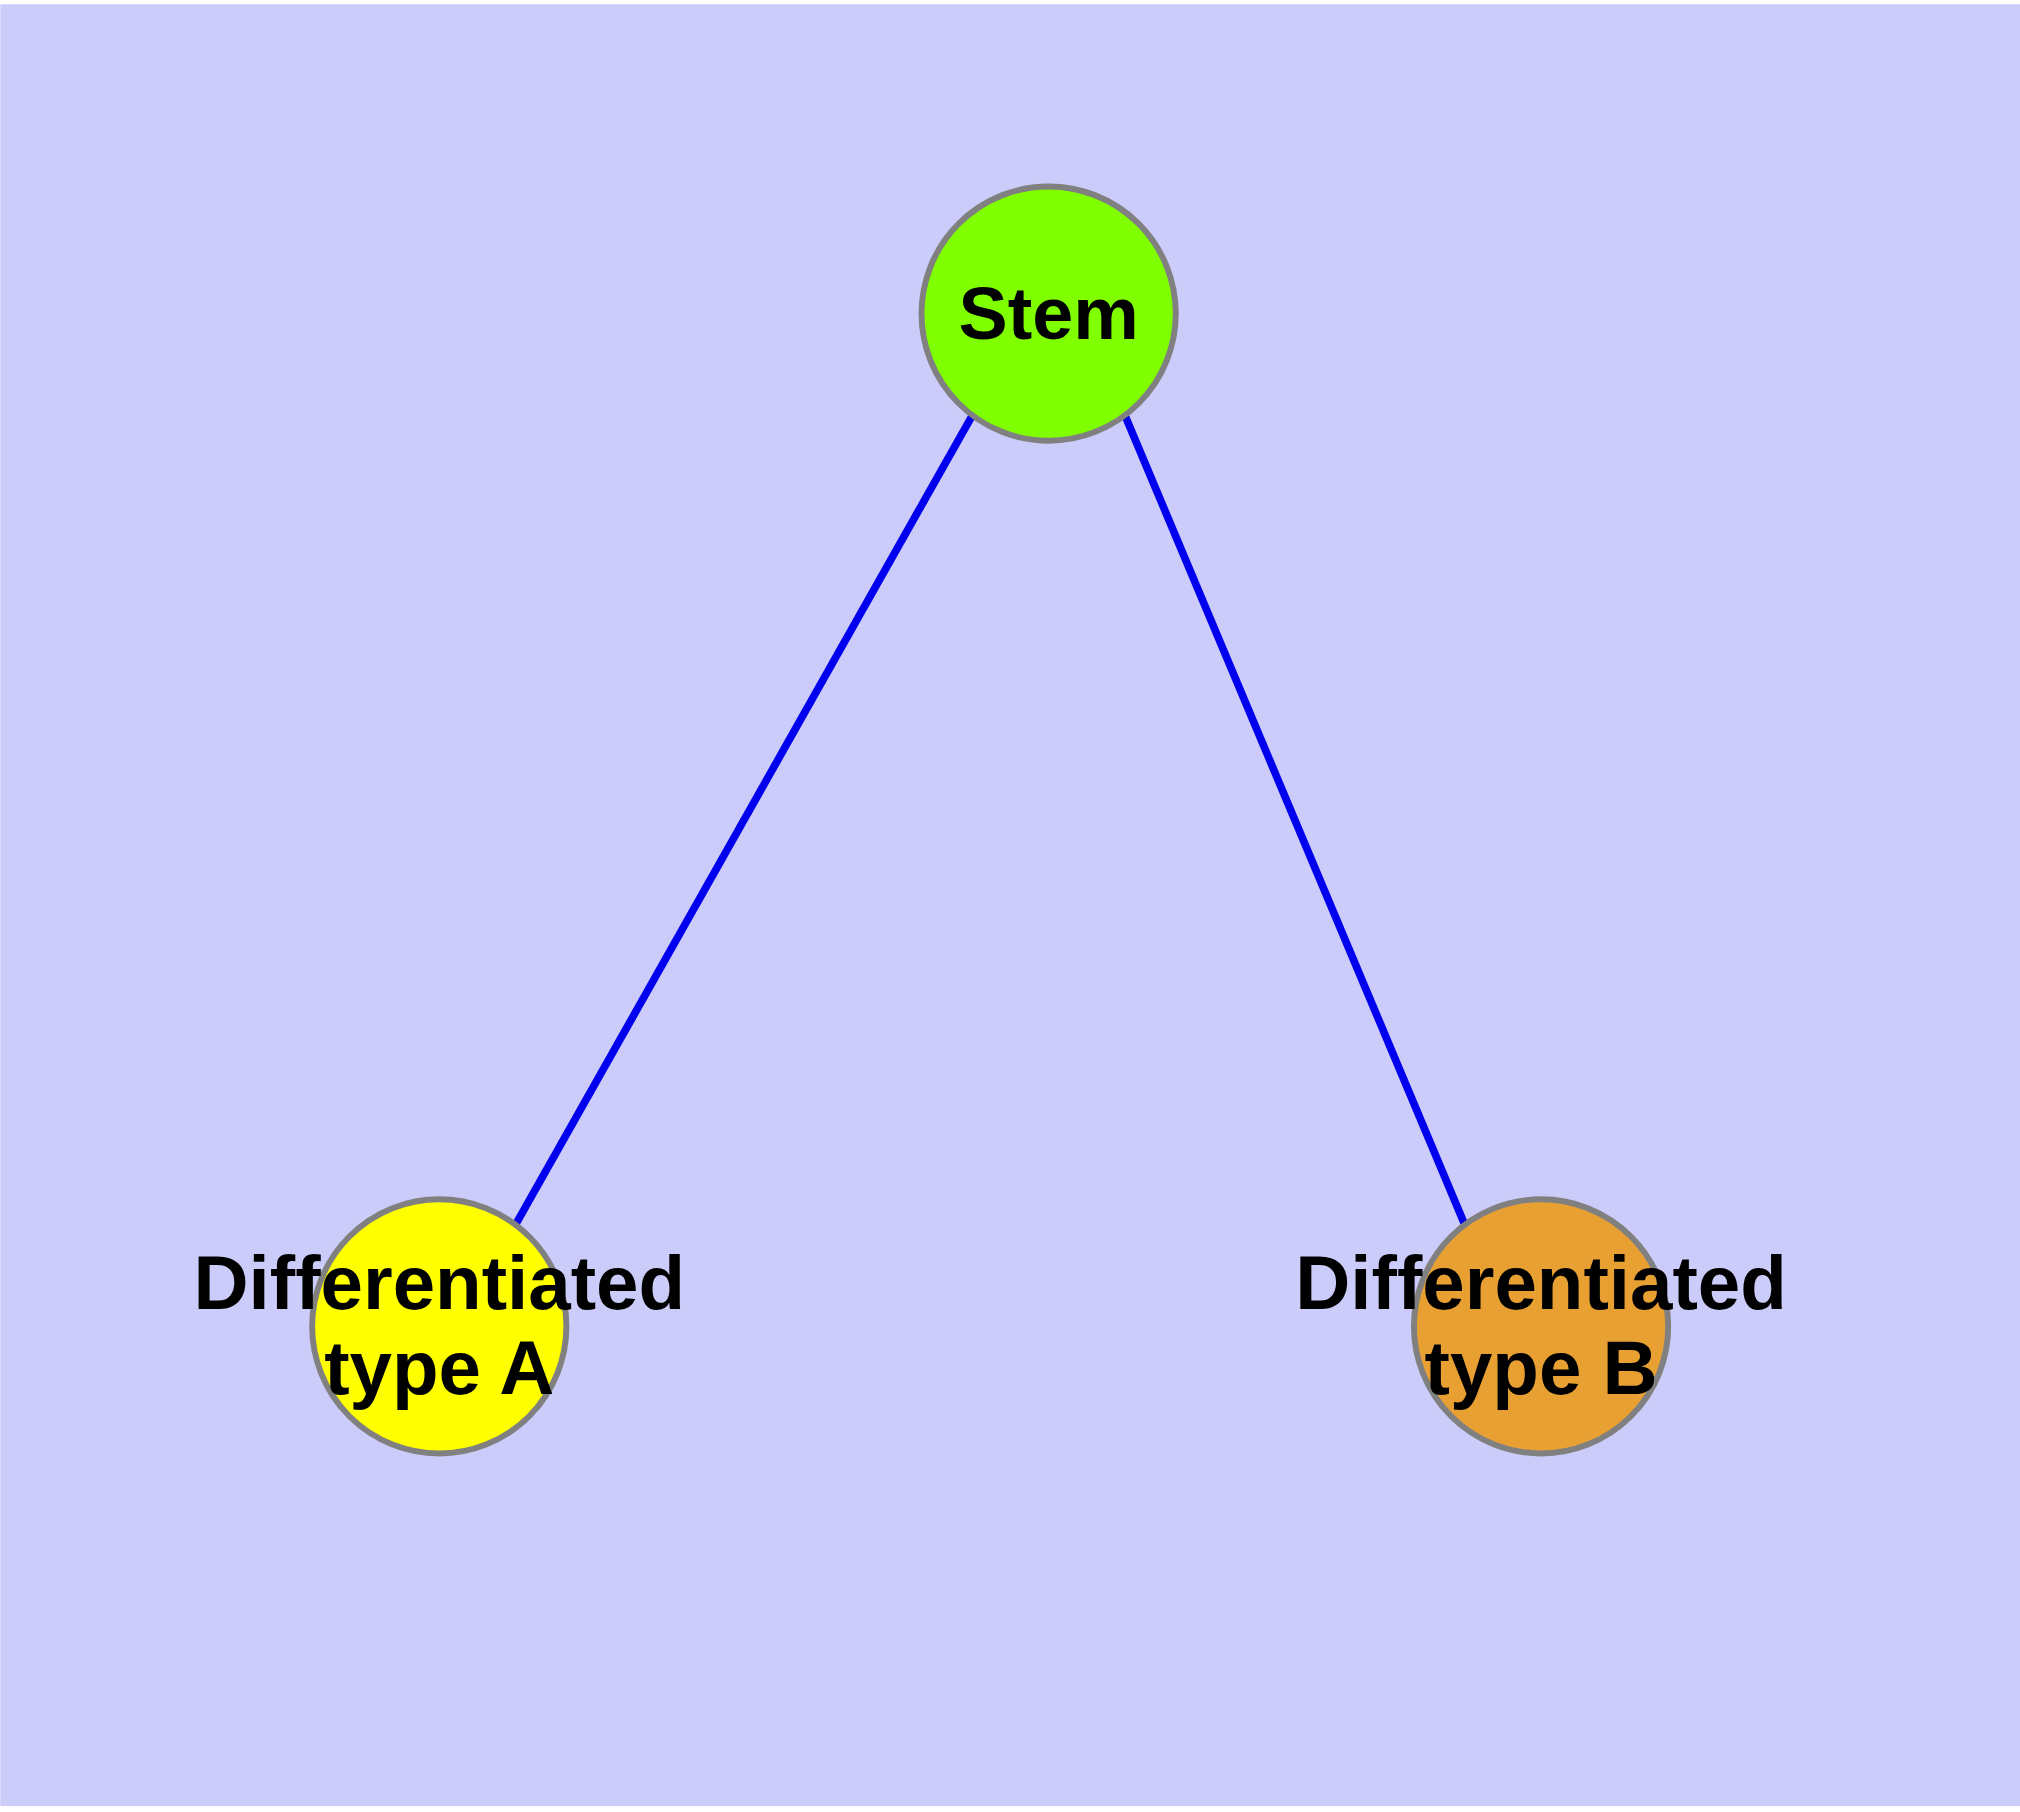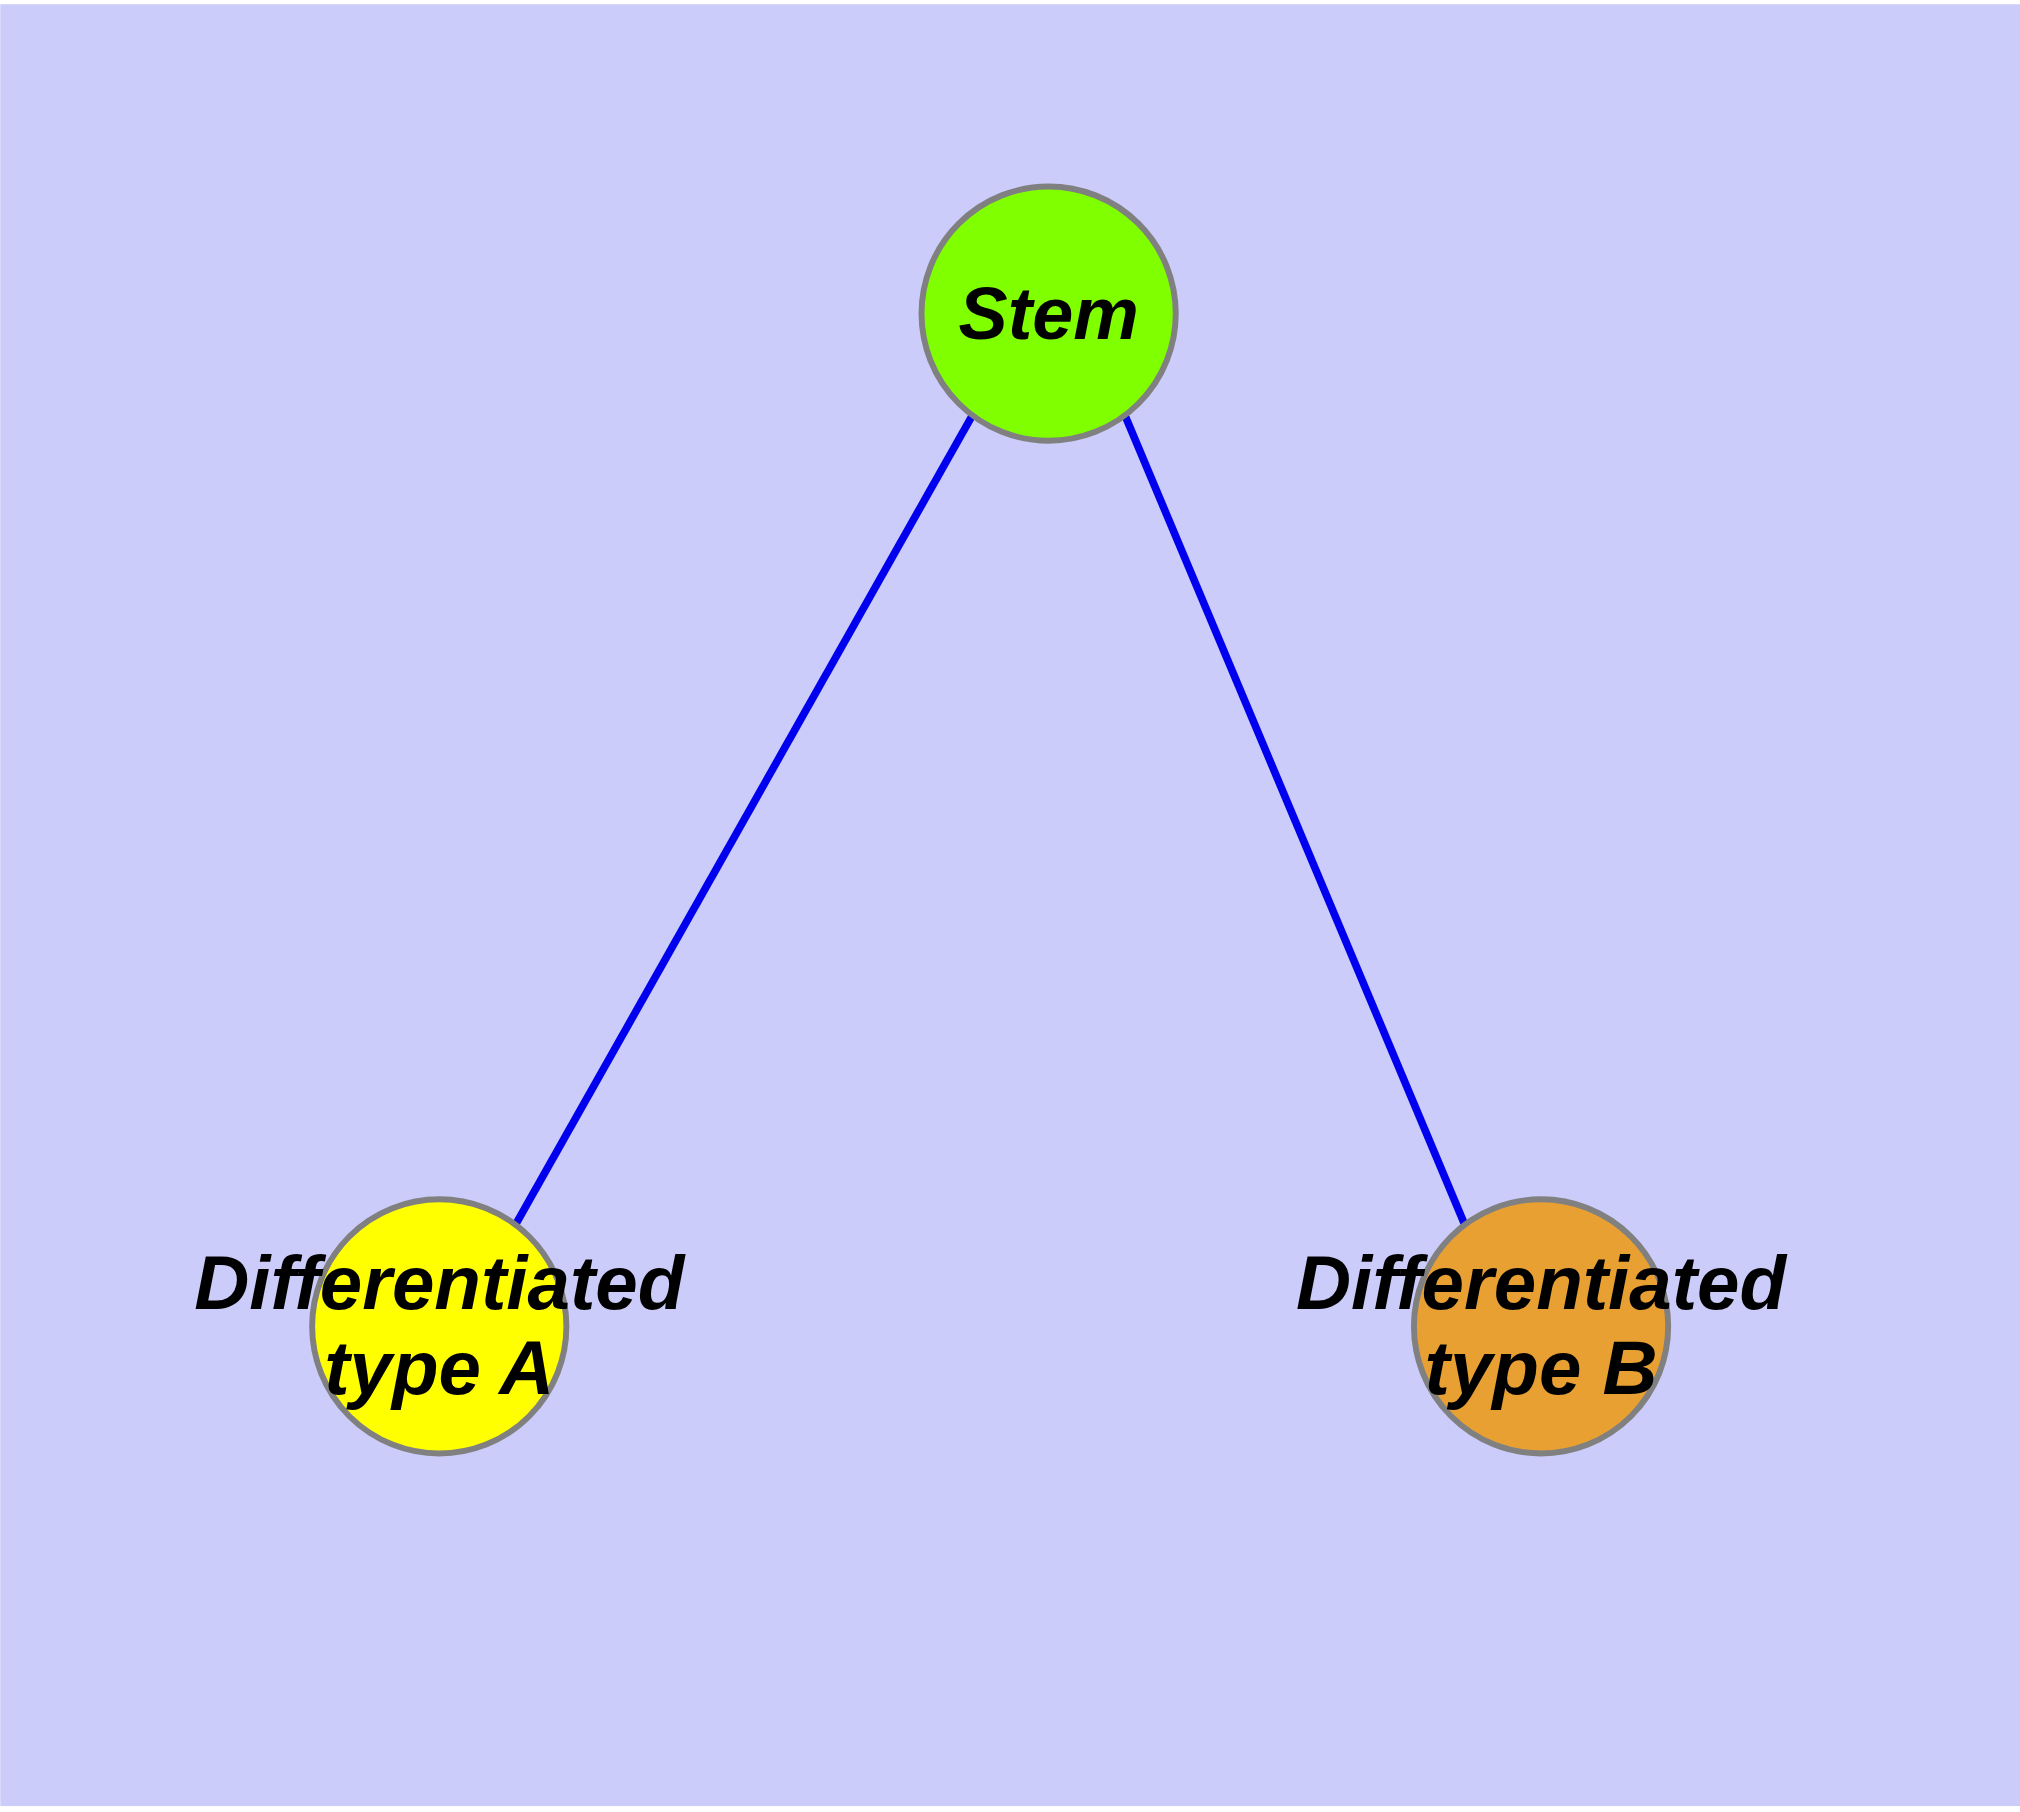--- a/index.html
+++ b/index.html
@@ -14,21 +14,20 @@
     overflow: hidden;
     font-family: "Liberation Sans", sans-serif;
   }
   #graph-canvas {
     position: absolute;
     left: 0;
     top: 0;
     width: 2021px;
     height: 1812px;
     background: #ffffff;
-    font-style: italic;
   }
   #graph-svg {
     display: block;
     width: 2021px;
     height: 1812px;
   }
   .node-label {
     font-family: "Liberation Sans", sans-serif;
     font-weight: bold;
     fill: #000000;

